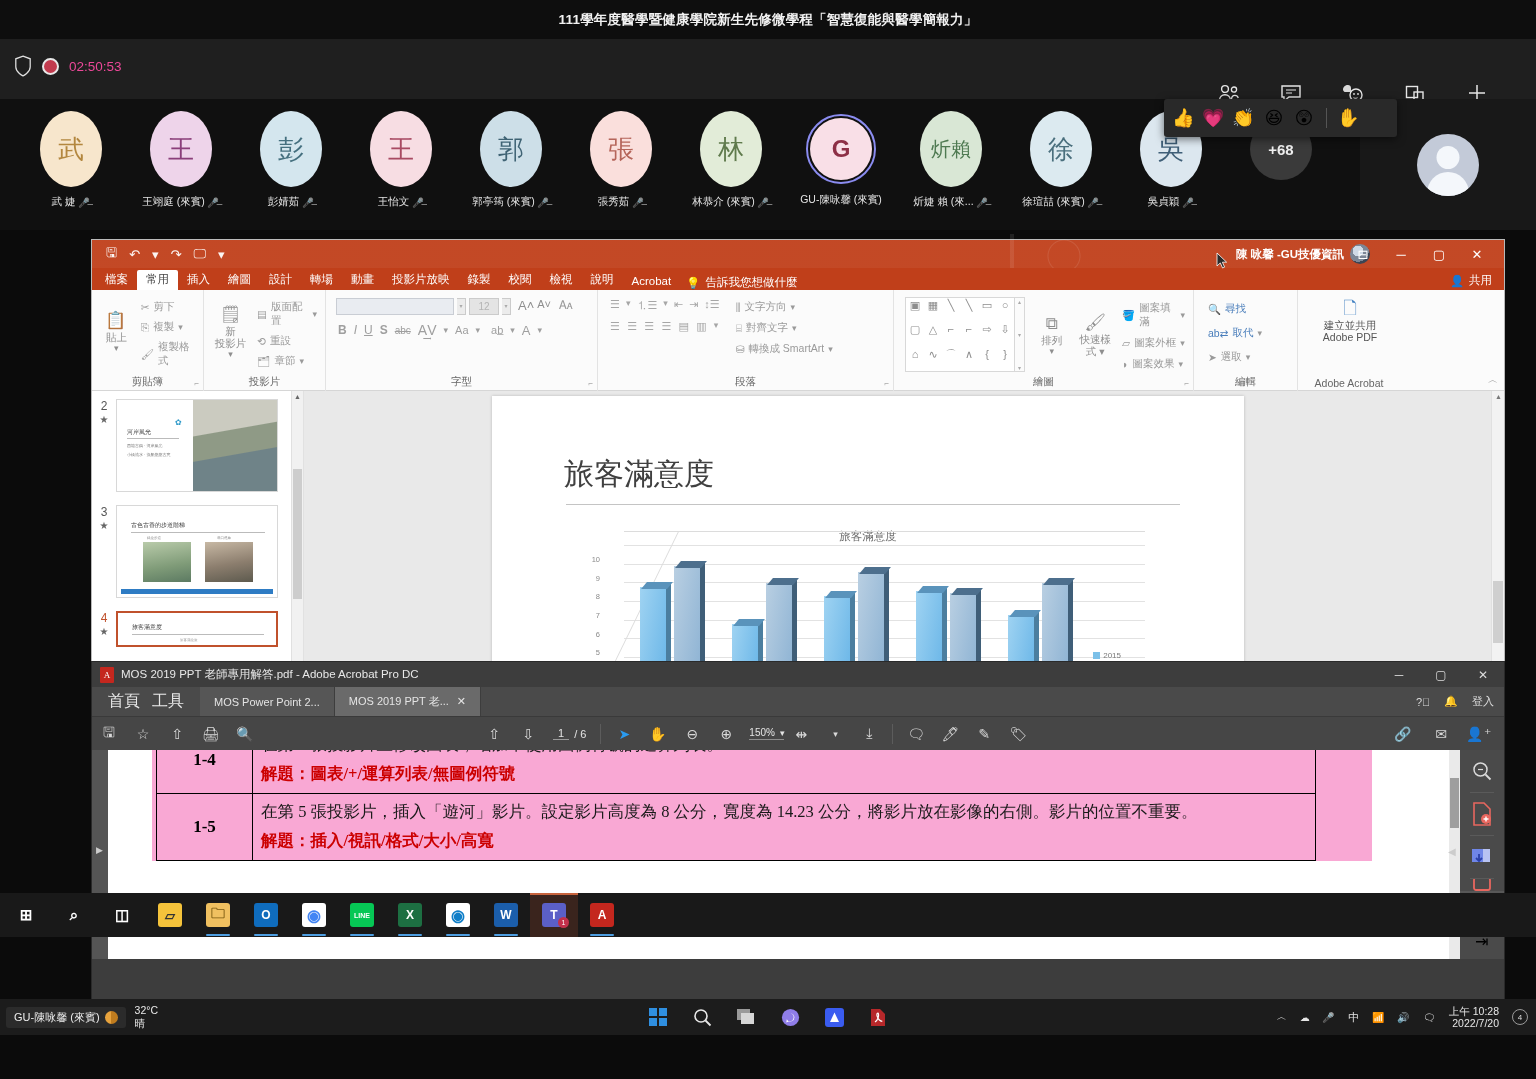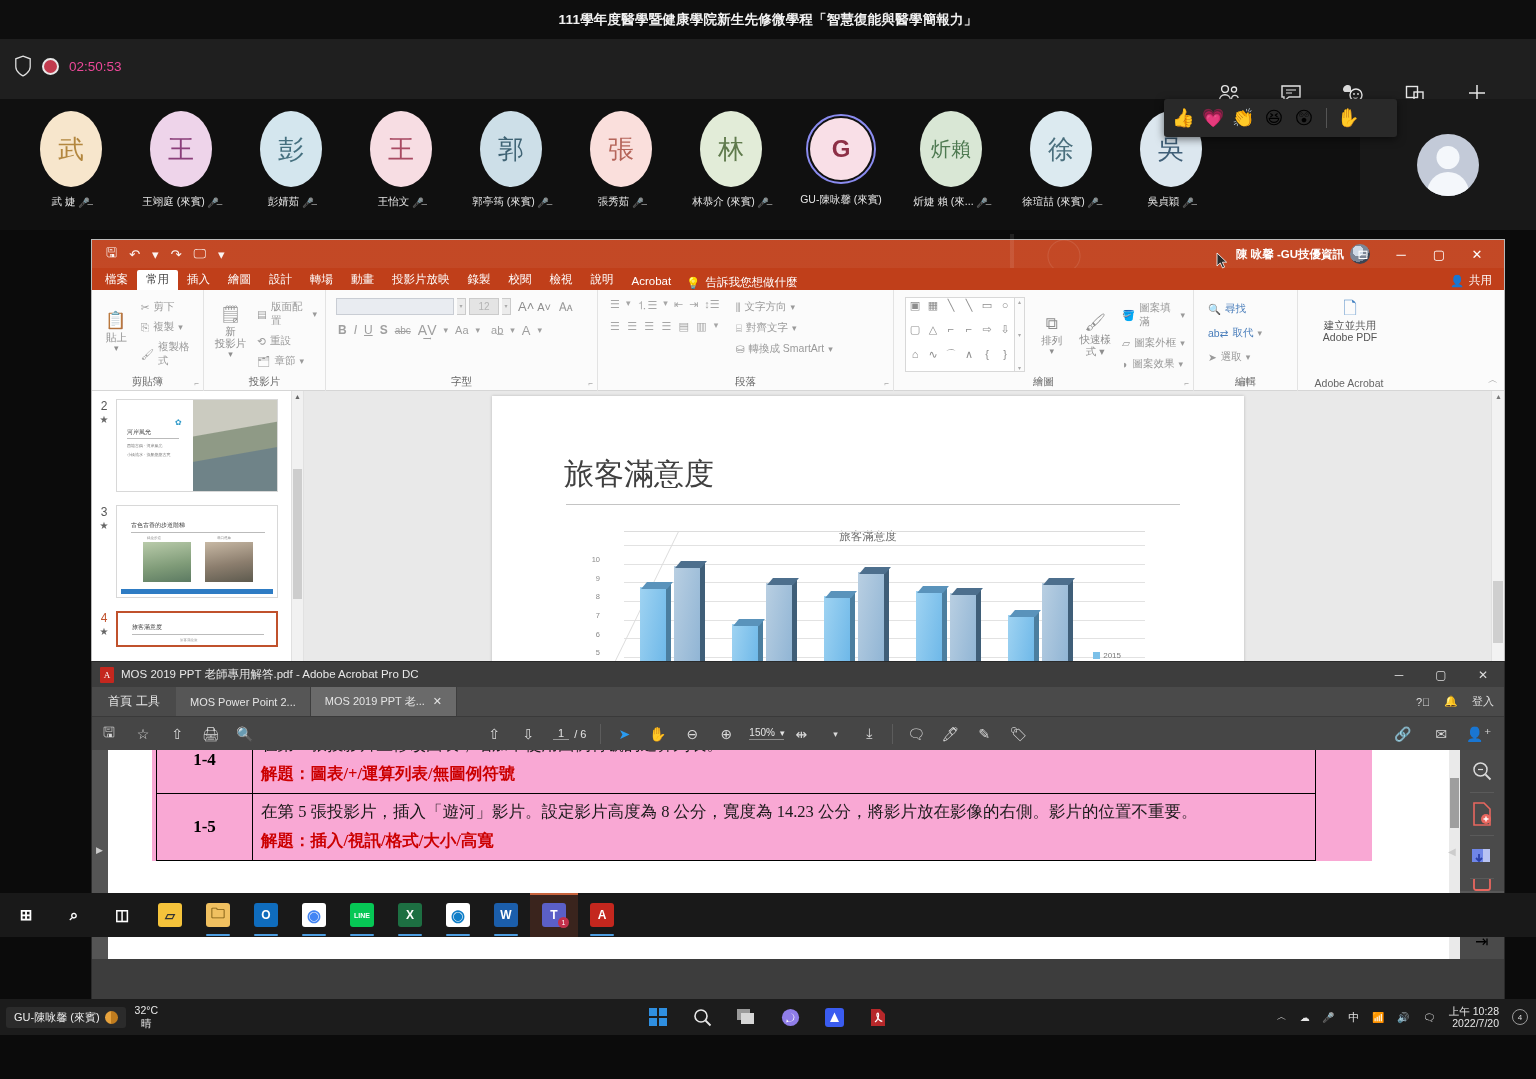--- a/index.html
+++ b/index.html
@@ -191,21 +191,21 @@
     background: #3d3d3d; box-shadow: 0 0 0 1px #2a2a2a; z-index: 20;
   }
   .ac-title { height: 25px; background:#3d3d3d; display:flex; align-items:center; padding-left:8px; gap:7px; }
   .ac-pdficon { width:14px;height:16px;background:#c4271e; border-radius:1px; color:#fff; font-size:9px; display:flex;align-items:center;justify-content:center; font-family:"Liberation Serif",serif;}
   .ac-title .t { color:#e8e8e8; font-size:11.5px; }
   .ac-winbtns { position:absolute; right:0; top:0; height:25px; display:flex; }
   .ac-winbtns .b { width:42px; height:25px; display:flex;align-items:center;justify-content:center;color:#ddd; font-size:12px; cursor:pointer;}
   .ac-menu { height:20px; background:#3d3d3d; display:flex; align-items:center; gap:16px; padding-left:10px; color:#dcdcdc; font-size:10.5px; }
   .ac-menu span { cursor:pointer; }
   .ac-tabbar { height:29px; background:#4a4a4a; display:flex; align-items:stretch; position:relative; }
-  .ac-hometools { display:flex; align-items:center; gap:4px; padding:0 16px; color:#e8e8e8; font-size:12px; }
+  .ac-hometools { display:flex; align-items:center; gap:12px; padding:0 16px; color:#e8e8e8; font-size:16px; }
   .ac-tab { display:flex; align-items:center; gap:8px; padding:0 14px; background:#565656; color:#e4e4e4; font-size:11px; border-right:1px solid #3d3d3d; cursor:pointer; }
   .ac-tab.active { background:#6a6a6a; }
   .ac-tabright { position:absolute; right:10px; top:0; height:29px; display:flex; align-items:center; gap:14px; color:#dcdcdc; font-size:11px; }
   .ac-toolbar { height:34px; background:#464646; display:flex; align-items:center; gap:0; position:relative; border-top:1px solid #3a3a3a; }
   .ac-tb-ico { width:34px; height:34px; display:flex;align-items:center;justify-content:center; color:#d9d9d9; font-size:14px; cursor:pointer; }
   .ac-page { display:flex; align-items:center; gap:5px; color:#e4e4e4; font-size:11px; margin: 0 8px; }
   .ac-pagebox { border-bottom:1px solid #9a9a9a; padding:0 5px; }
   .ac-zoom { display:flex; align-items:center; gap:5px; color:#e4e4e4; font-size:10px; margin-left:6px; border-bottom:1px solid #8d8d8d; padding-bottom:1px;}
   .ac-tb-right { position:absolute; right:8px; display:flex; align-items:center; gap:4px; }
   .ac-sep { width:1px; height:20px; background:#5c5c5c; margin:0 6px; }
@@ -229,21 +229,21 @@
   .pageleft-arrow { position:absolute; left:-12px; top:96px; color:#ccc; font-size:10px; }
 
   
   .win11-bar {
     position:absolute; left:0; top:999px; width:1536px; height:36px; background:#1c1c1c; z-index:25;
     display:flex; align-items:center;
   }
   .w11-left { position:absolute; left:6px; display:flex; align-items:center; gap:9px; }
   .w11-toast { background:#2b2b2b; border-radius:3px; padding:3px 8px; color:#ededed; font-size:11px; display:flex; align-items:center; gap:5px;}
   .w11-moon { width:13px; height:13px; border-radius:50%; background:linear-gradient(90deg,#e8a33d 50%, #c07c1e 50%); }
-  .w11-weather { color:#e8e8e8; font-size:10.5px; line-height:13px;text-align:center; }
+  .w11-weather { color:#e8e8e8; font-size:10.5px; line-height:13px; }
   .w11-center { position:absolute; left:50%; transform:translateX(-50%); display:flex; align-items:center; gap:22px; }
   .w11-ico { width:22px; height:22px; display:flex; align-items:center; justify-content:center; cursor:pointer; }
   .w11-right { position:absolute; right:8px; display:flex; align-items:center; gap:13px; color:#e6e6e6; font-size:10px; }
   .w11-clock { text-align:right; line-height:12px; font-size:10.5px; }
   .w11-badge { width:16px;height:16px;border-radius:50%;border:1px solid #9a9a9a;color:#ddd;font-size:8px;display:flex;align-items:center;justify-content:center;}
 
   
   .win10-bar {
     position:absolute; left:0; bottom:0; width:1536px; height:44px; background:#191919; z-index:30;
     display:flex; align-items:center;
@@ -420,20 +420,23 @@
           </div>
       </div>
       <div class="ppl">
         <div class="av" style="background:#dce7ef;color:#3f5f78">
             <span>吳</span>
           </div>
         <div class="pname">
             <span>吳貞穎</span>
             <span class="micoff">🎤̶</span>
           </div>
+      </div>
+      <div class="ppl">
+        <div class="overflow-av">+68</div>
       </div>
     </div>
 
     <div class="self-tile">
       <div class="self-av">
         <div class="head"></div>
         <div class="body"></div>
       </div>
     </div>
   </div>
@@ -545,21 +548,21 @@
                 <span>🗂</span>
                 <span>章節</span>
                 <span class="mini">▾</span>
               </div>
           </div>
         </div>
         <div class="gname">投影片</div>
       </div>
 
       <div class="rgroup" style="width:272px">
-        <div style="display:flex;align-items:center;gap:3px;padding-top:5px;padding-left:4px">
+        <div style="display:flex;gap:3px;padding-top:5px;padding-left:4px">
           <div class="fontbox"></div>
           <div class="stepper">▾</div>
           <div class="sizebox">12</div>
           <div class="stepper">▾</div>
           <span style="margin-left:4px;font-size:13px;color:#8e8e8e">A˄</span>
           <span style="font-size:11px;color:#8e8e8e">A˅</span>
           <span style="margin-left:5px;font-size:12px;color:#9b9b9b">🗛</span>
         </div>
         <div class="fmtrow" style="padding-left:6px">
           <b>B</b>

